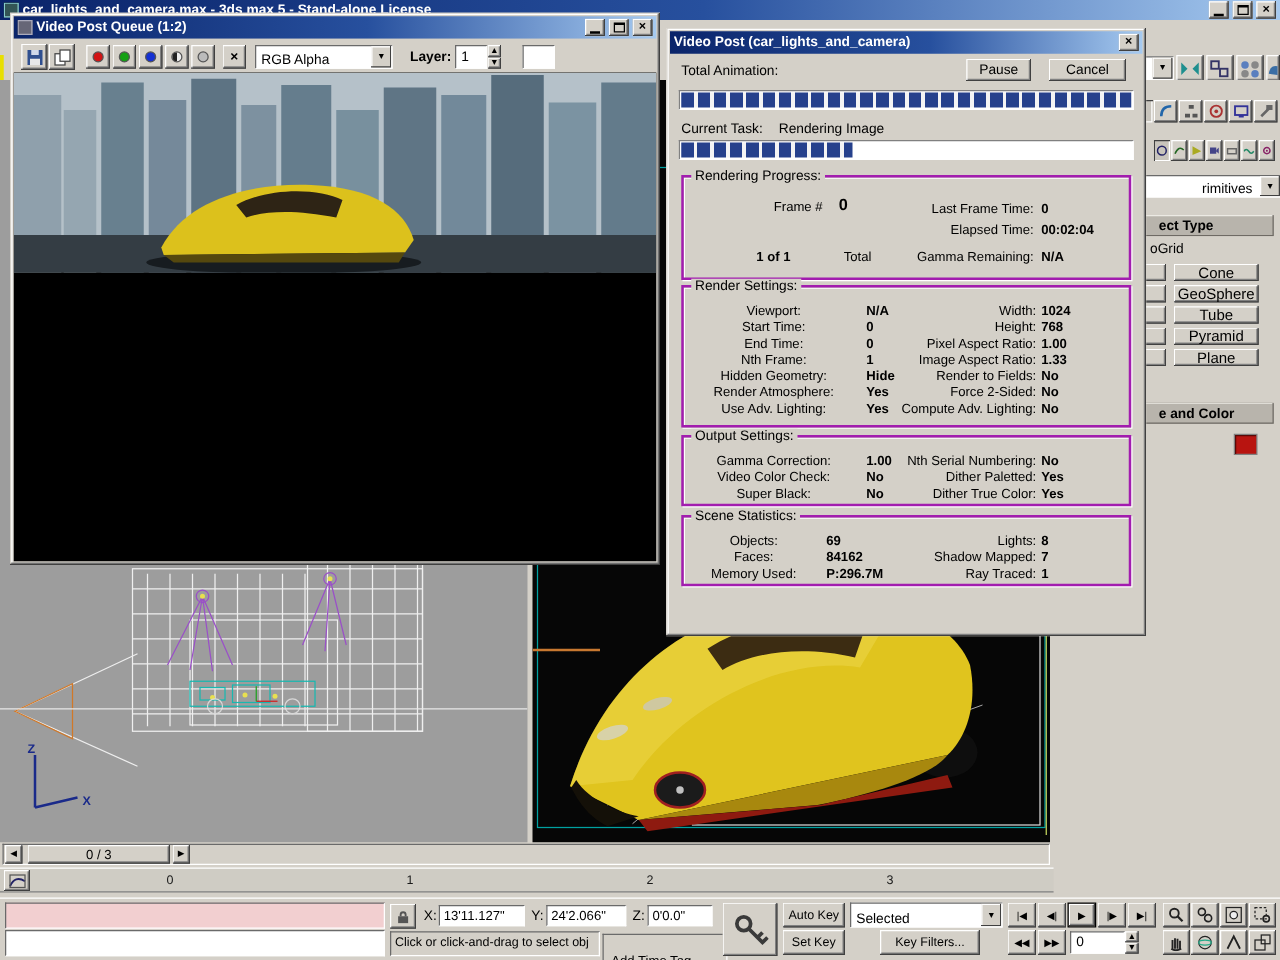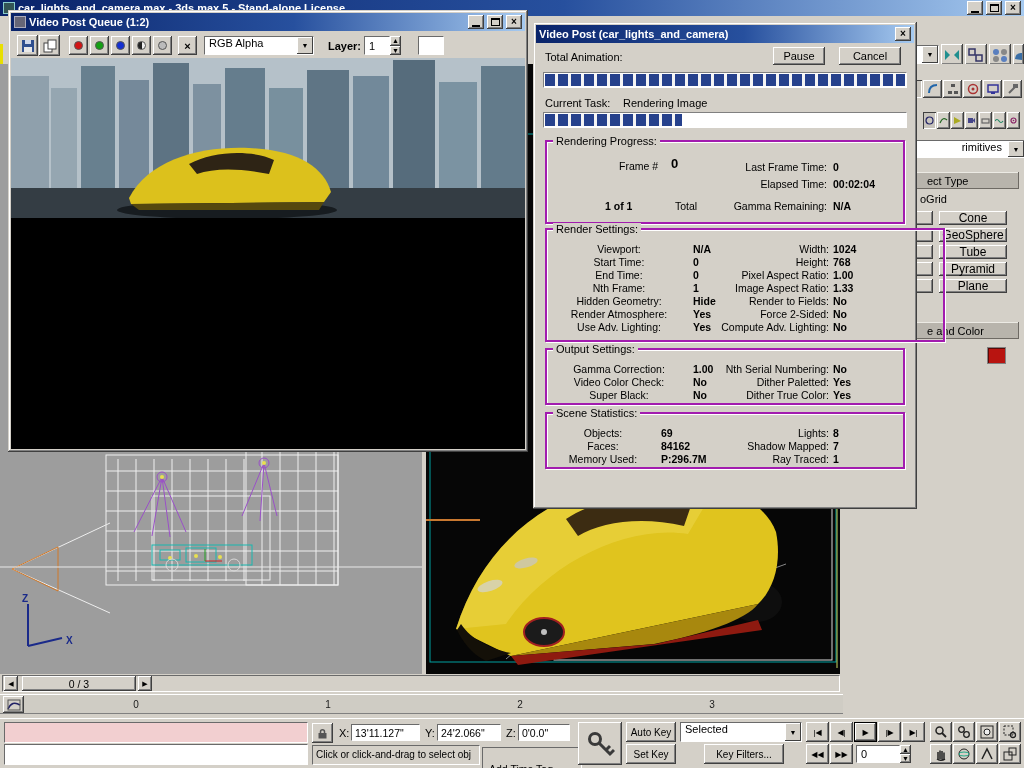--- a/index.html
+++ b/index.html
@@ -21,30 +21,30 @@
 .srow{position:relative;height:13px;font-size:10.5px}
 .srow span{position:absolute;white-space:nowrap}
 .ll{left:0;width:140px;text-align:center}
 .lv{left:144px;font-weight:bold}
 .rl{left:140px;width:140px;text-align:right}
 .rv{left:284px;font-weight:bold}
 .g-ss .ll{width:108px}
 .g-ss .lv{left:112px}
 .pbar{border:1px solid;border-color:#808080 #fff #fff #808080;background:#fff;padding:1px}
 .pfill{height:100%;background:repeating-linear-gradient(90deg,#26418c 0px,#26418c 10px,#f4f4f4 10px,#f4f4f4 13px)}
-.combo{position:relative;border:1px solid;border-color:#6a6a6a #fff #fff #6a6a6a;background:#fff;display:flex;align-items:flex-start;padding-left:4px}
+.combo{position:relative;border:1px solid;border-color:#6a6a6a #fff #fff #6a6a6a;background:#fff;display:flex;align-items:flex-end;padding-left:4px}
 .combo .arrow{position:absolute;right:0;top:0;bottom:0;width:16px;background:#d4d0c8;box-shadow:inset -1px -1px 0 #404040,inset 1px 1px 0 #fff;display:flex;align-items:center;justify-content:center;font-size:7px}
 .cp-btn{height:14px;margin-bottom:3px;font-size:12px}
 .tick{position:absolute;top:4px;width:24px;text-align:center;font-size:10px;color:#1a1a1a}
 .dot{width:9px;height:9px;border-radius:50%;border:1px solid #555}
 .lbl{white-space:nowrap}
 .icsvg{display:block}
 .tiny{font-size:7px;line-height:1}
 .pb{font-size:8px}
-.rollout{background:#b8b4ac;box-shadow:inset -1px -1px 0 #6e6a64,inset 1px 1px 0 #eceae4;display:flex;align-items:center;font-weight:normal}
+.rollout{background:#b8b4ac;box-shadow:inset -1px -1px 0 #6e6a64,inset 1px 1px 0 #eceae4;display:flex;align-items:center;font-weight:bold}
 </style>
 </head>
 <body>
 
 <div id="root">
 
   <div class="abs titlebar" style="left:0;top:0;width:1024px;height:16px">
     <span style="width:12px;height:12px;background:#355;box-shadow:inset 0 0 0 1px #8cc;display:inline-block"></span>
     <span style="flex:1 1 auto;overflow:hidden;white-space:nowrap">car_lights_and_camera.max - 3ds max 5 - Stand-alone License</span>
     <span class="wbtn">
@@ -493,21 +493,21 @@
       <span class="abs lbl" style="left:130px;top:19px;width:150px;text-align:right;font-size:10.5px">Last Frame Time:</span>
       <span class="abs lbl" style="left:286px;top:19px;font-size:10.5px;font-weight:bold">0</span>
       <span class="abs lbl" style="left:130px;top:36px;width:150px;text-align:right;font-size:10.5px">Elapsed Time:</span>
       <span class="abs lbl" style="left:286px;top:36px;font-size:10.5px;font-weight:bold">00:02:04</span>
       <span class="abs lbl" style="left:58px;top:58px;font-size:10.5px;font-weight:bold">1 of 1</span>
       <span class="abs lbl" style="left:128px;top:58px;font-size:10.5px">Total</span>
       <span class="abs lbl" style="left:130px;top:58px;width:150px;text-align:right;font-size:10.5px">Gamma Remaining:</span>
       <span class="abs lbl" style="left:286px;top:58px;font-size:10.5px;font-weight:bold">N/A</span>
     </div>
 
-    <div class="group" style="left:12px;top:206px;width:400px;height:114px">
+    <div class="group" style="left:12px;top:206px;width:360px;height:114px">
       <span class="legend">Render Settings:</span>
       <div class="rows">
           <div class="srow">
           <span class="ll">Viewport:</span>
           <span class="lv">N/A</span>
           <span class="rl">Width:</span>
           <span class="rv">1024</span>
         </div>
           <div class="srow">
           <span class="ll">Start Time:</span>

